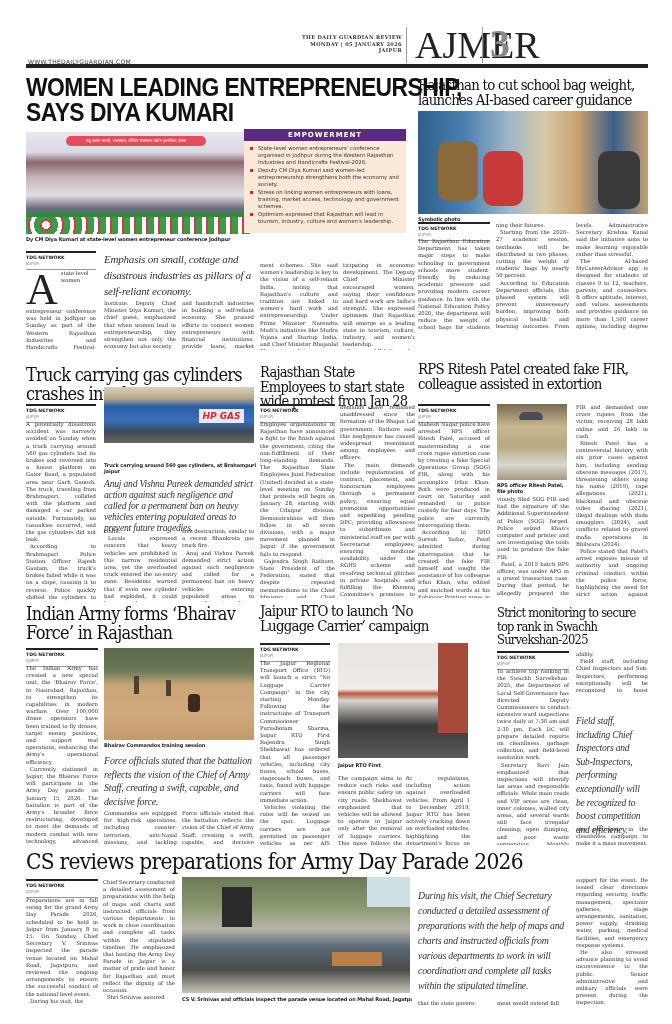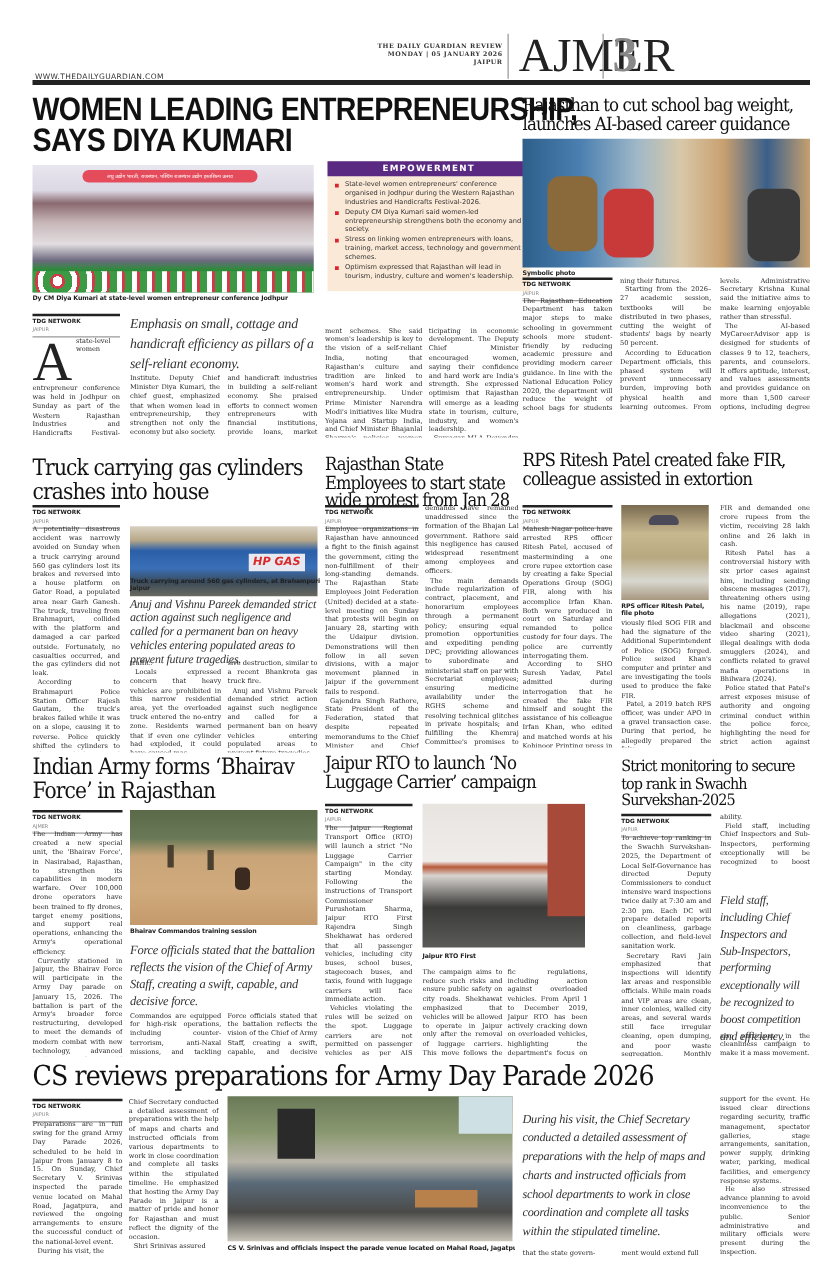--- a/index.html
+++ b/index.html
@@ -20,21 +20,21 @@
 .cap{font:bold 5px "DejaVu Sans",sans-serif;color:#222;letter-spacing:-.1px}
 .byline{border-top:2px solid #222;padding-top:2px;font:bold 4.6px "DejaVu Sans",sans-serif;color:#222}
 .byline .loc{display:block;font-weight:normal;color:#888;font-size:4px;margin-top:1px}
 .byline-wrap{border-bottom:1px solid #999;padding-bottom:3px}
 .body{font:5.3px/7.2px "DejaVu Serif",serif;color:#2a2a2a;text-align:justify;hyphens:auto;overflow:hidden}
 .body p{text-indent:4px}
 .body p.first{text-indent:0}
 .quote{font:italic 11px/16px "Liberation Serif",serif;color:#333;letter-spacing:-.2px}
 .dropcap{float:left;font:44px/36px "Liberation Serif",serif;margin:2px 3px 0 0;color:#222}
 
-.emp-box{left:262px;top:129px;width:162px;height:104px;background:#fbe9d7}
+.emp-box{left:244px;top:129px;width:162px;height:104px;background:#fbe9d7}
 .emp-head{position:absolute;left:0;top:0;width:100%;height:12px;background:#5a2a82;color:#fff;font:bold 7px "DejaVu Sans",sans-serif;text-align:center;line-height:12px;letter-spacing:1px}
 .emp-list{position:absolute;left:4px;top:16px;width:156px;list-style:none;font:5.3px/7px "DejaVu Sans",sans-serif;color:#333}
 .emp-list li{position:relative;padding-left:10px;margin-bottom:1px}
 .emp-list li::before{content:"";position:absolute;left:2px;top:2px;width:3px;height:3px;background:#d9262c}
 </style>
 </head>
 <body>
 
 <div class="abs mast-url">WWW.THEDAILYGUARDIAN.COM</div>
 <div class="abs mast-meta">
@@ -56,21 +56,21 @@
   <div class="abs" style="left:40px;top:4px;width:140px;height:10px;background:#e44c5c;border-radius:5px;color:#fff;font:4px 'DejaVu Sans',sans-serif;text-align:center;line-height:10px;overflow:hidden;white-space:nowrap">लघु उद्योग भारती, राजस्थान, पश्चिम राजस्थान उद्योग हस्तशिल्प उत्सव</div>
   <div class="abs" style="left:0;top:85px;width:225px;height:17px;background:repeating-radial-gradient(circle at 20px 8px,#fff 0 4px,#d23a4a 4px 6px,#3d9a44 6px 12px)"></div>
 </div>
 <div class="abs cap" style="left:26px;top:236px;width:225px">Dy CM Diya Kumari at state-level women entrepreneur conference Jodhpur</div>
 
 <div class="abs" style="left:26px;top:251px;width:70px">
   <div class="byline-wrap">
       <div class="byline"><span>TDG NETWORK</span><span class="loc">JAIPUR</span></div>
     </div>
 </div>
-<div class="abs quote" style="left:104px;top:251px;width:150px">Emphasis on small, cottage and handicraft efficiency as pillars of a self-reliant economy.</div>
+<div class="abs quote" style="left:104px;top:251px;width:150px">Emphasis on small, cottage and disastrous industries as pillars of a self-reliant economy.</div>
 <div class="abs body" style="left:26px;top:270px;width:70px;height:80px">
   <span class="dropcap">A</span><span>state-level women entrepreneur conference was held in Jodhpur on Sunday as part of the Western Rajasthan Industries and Handicrafts Festival-2026, organized by the Jodhpur District Administration, Laghu Udyog Bharti, District Industries and Commerce Center, and the Enterprise Promotion</span>
 </div>
 <div class="abs body" style="left:104px;top:300px;width:72px;height:50px">
   <p class="first">Institute. Deputy Chief Minister Diya Kumari, the chief guest, emphasized that when women lead in entrepreneurship, they strengthen not only the economy but also society.</p>
 
 </div>
 <div class="abs body" style="left:182px;top:300px;width:72px;height:50px">
   <p class="first">and handicraft industries in building a self-reliant economy. She praised efforts to connect women entrepreneurs with financial institutions, provide loans, market access, training, and awareness about resources, technologies, and govern-</p>
 </div>
@@ -120,21 +120,21 @@
 <div class="abs hl-serif" style="left:26px;top:365px;width:245px;font-size:18px;line-height:19px;transform:scaleX(.9)">Truck carrying gas cylinders crashes into house</div>
 <div class="abs" style="left:26px;top:404px;width:70px">
   <div class="byline-wrap">
       <div class="byline"><span>TDG NETWORK</span><span class="loc">JAIPUR</span></div>
     </div>
 </div>
 <div class="abs body" style="left:26px;top:421px;width:70px;height:180px">
   <p class="first">A potentially disastrous accident was narrowly avoided on Sunday when a truck carrying around 560 gas cylinders lost its brakes and reversed into a house platform on Gator Road, a populated area near Garh Ganesh. The truck, traveling from Brahmapuri, collided with the platform and damaged a car parked outside. Fortunately, no casualties occurred, and the gas cylinders did not leak.</p>
   <p>According to Brahmapuri Police Station Officer Rajesh Gautam, the truck's brakes failed while it was on a slope, causing it to reverse. Police quickly shifted the cylinders to other vehicles and removed the truck with the help of a crane, restoring</p>
 </div>
-<div class="abs photo" style="left:104px;top:421px;width:150px;height:56px;background:linear-gradient(180deg,#d8d0c0 0%,#b8a888 20%,#2a5fa8 35%,#3a70b8 60%,#3a4a58 80%,#6a6a60 100%)">
+<div class="abs photo" style="left:104px;top:387px;width:150px;height:56px;background:linear-gradient(180deg,#d8d0c0 0%,#b8a888 20%,#2a5fa8 35%,#3a70b8 60%,#3a4a58 80%,#6a6a60 100%)">
   <div class="abs" style="left:95px;top:22px;width:45px;height:14px;background:#e8e8f0;color:#d82a2a;font:bold italic 9px 'DejaVu Sans',sans-serif;text-align:center;line-height:14px">HP GAS</div>
 </div>
 <div class="abs cap" style="left:104px;top:462px;width:155px">Truck carrying around 560 gas cylinders, at Brahampuri Jaipur</div>
 <div class="abs quote" style="left:104px;top:478px;width:150px;font-size:9.6px;line-height:11px">Anuj and Vishnu Pareek demanded strict action against such negligence and called for a permanent ban on heavy vehicles entering populated areas to prevent future tragedies.</div>
 <div class="abs body" style="left:104px;top:528px;width:73px;height:74px">
   <p class="first">traffic.</p>
   <p>Locals expressed concern that heavy vehicles are prohibited in this narrow residential area, yet the overloaded truck entered the no-entry zone. Residents warned that if even one cylinder had exploded, it could have caused mas-</p>
 </div>
 <div class="abs body" style="left:182px;top:528px;width:72px;height:74px">
   <p class="first">sive destruction, similar to a recent Bhankrota gas truck fire.</p>
@@ -257,21 +257,21 @@
 <div class="abs body" style="left:103px;top:879px;width:72px;height:140px">
   <p class="first">Chief Secretary conducted a detailed assessment of preparations with the help of maps and charts and instructed officials from various departments to work in close coordination and complete all tasks within the stipulated timeline. He emphasized that hosting the Army Day Parade in Jaipur is a matter of pride and honor for Rajasthan and must reflect the dignity of the occasion.</p>
   <p>Shri Srinivas assured</p>
 </div>
 <div class="abs photo" style="left:182px;top:877px;width:228px;height:116px;background:linear-gradient(180deg,#6a7a58 0%,#8a9870 25%,#b8b4a8 45%,#5a6a78 60%,#4a4a48 80%,#c8c4b8 100%)">
   <div class="abs" style="left:40px;top:10px;width:30px;height:40px;background:#2a2a2a"></div>
   <div class="abs" style="left:150px;top:75px;width:50px;height:14px;background:#b8804a"></div>
   <div class="abs" style="left:185px;top:0;width:43px;height:30px;background:#cfe0e4"></div>
 </div>
 <div class="abs cap" style="left:182px;top:996px;width:230px;white-space:nowrap;overflow:hidden">CS V. Srinivas and officials inspect the parade venue located on Mahal Road, Jagatpura, Jaipur</div>
-<div class="abs quote" style="left:418px;top:888px;width:150px;font-size:9.8px;line-height:15px">During his visit, the Chief Secretary conducted a detailed assessment of preparations with the help of maps and charts and instructed officials from school departments to work in close coordination and complete all tasks within the stipulated timeline.</div>
+<div class="abs quote" style="left:418px;top:888px;width:150px;font-size:9.8px;line-height:15px">During his visit, the Chief Secretary conducted a detailed assessment of preparations with the help of maps and charts and instructed officials from various departments to work in will coordination and complete all tasks within the stipulated timeline.</div>
 <div class="abs body" style="left:418px;top:1000px;width:72px;height:10px">
   <p class="first">that the state govern-</p>
 </div>
 <div class="abs body" style="left:497px;top:1000px;width:72px;height:10px">
   <p class="first">ment would extend full</p>
 </div>
 <div class="abs body" style="left:576px;top:877px;width:72px;height:140px">
   <p class="first">support for the event. He issued clear directions regarding security, traffic management, spectator galleries, stage arrangements, sanitation, power supply, drinking water, parking, medical facilities, and emergency response systems.</p>
   <p>He also stressed advance planning to avoid inconvenience to the public. Senior administrative and military officials were present during the inspection.</p>
 </div>

